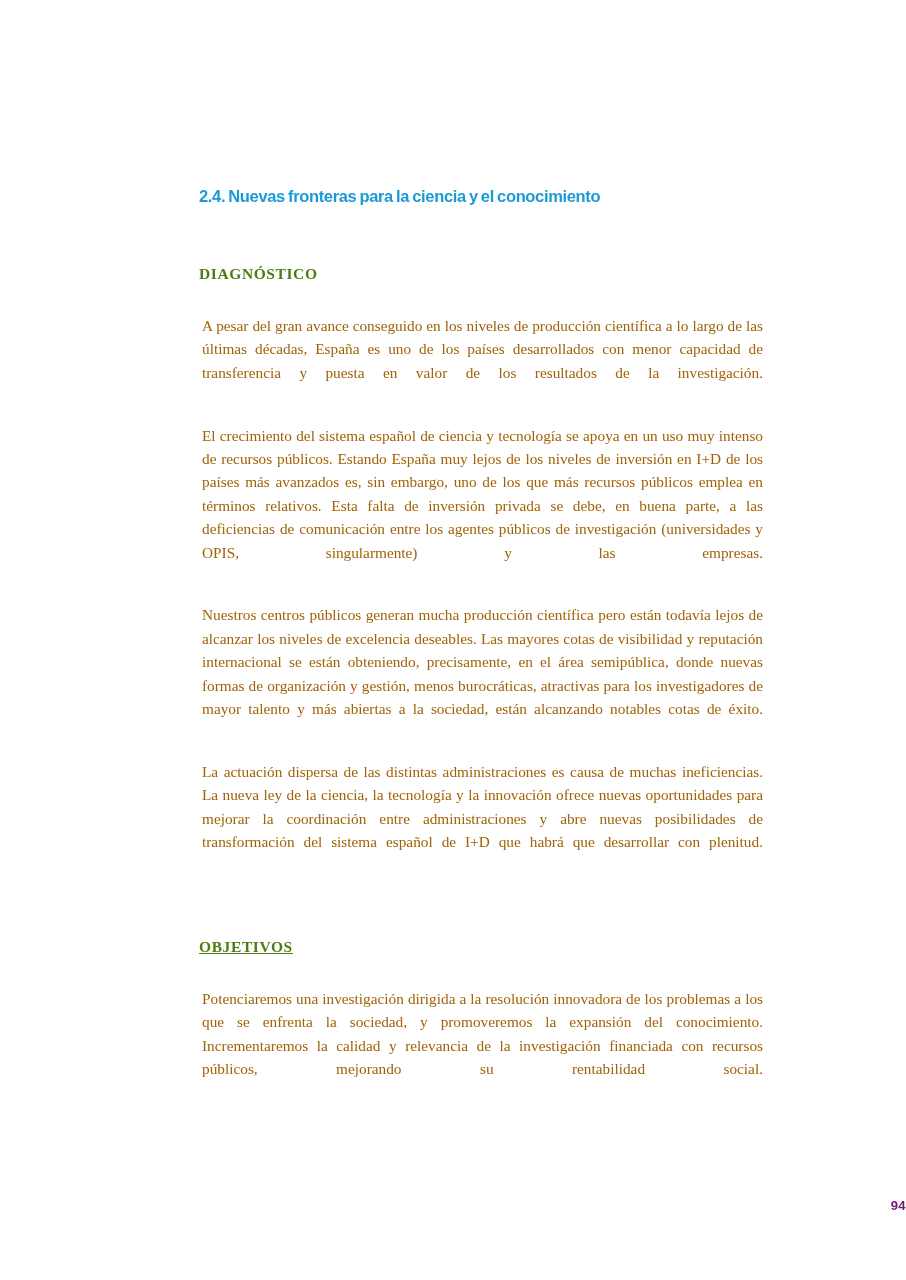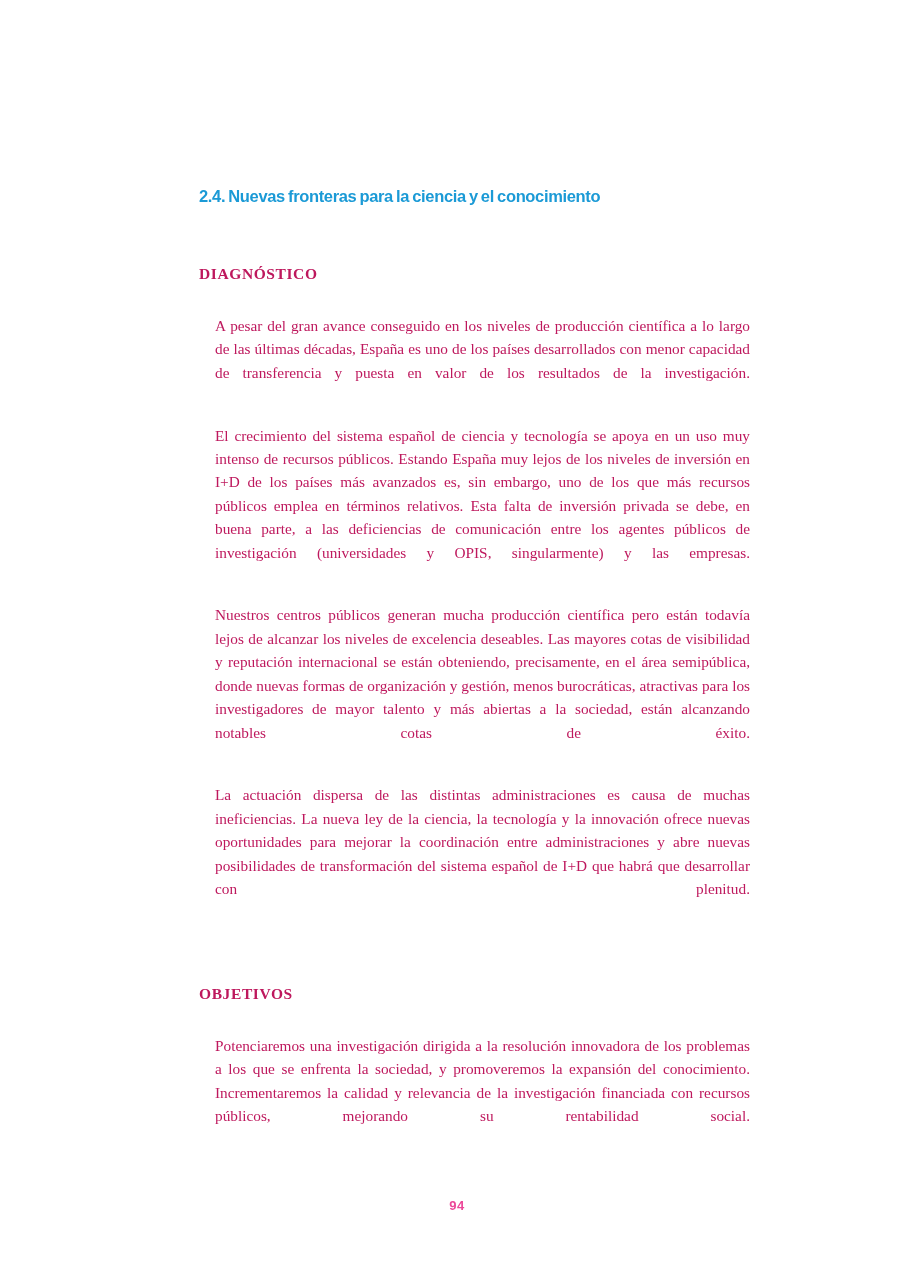--- a/index.html
+++ b/index.html
@@ -42,42 +42,43 @@
     word-spacing: -1.1px;
     margin: 0;
     white-space: nowrap;
   }
 
   
   .section-label {
     font-family: "Liberation Serif", "DejaVu Serif", serif;
     font-size: 15.5px;
     line-height: 19px;
-    color: #be185d;
+    color: #4d7c0f;
     letter-spacing: 0.6px;
     margin: 0;
   }
 
   .label-diagnostico {
     margin-top: 58px;
   }
 
   .label-objetivos {
     margin-top: 60px;
+    text-decoration: underline;
   }
 
   
   .body-para {
     font-family: "Liberation Serif", "DejaVu Serif", serif;
     font-size: 15.3px;
     line-height: 23.4px;
-    color: #be185d;
+    color: #a16207;
     text-align: justify;
     text-justify: inter-word;
-    margin: 16px;
+    margin: 3px;
     -webkit-hyphens: none;
     hyphens: none;
   }
 
   .body-para + .body-para {
     margin-top: 16px;
     font-family: Liberation Serif, serif;
   }
 
   .first-para {
@@ -95,26 +96,26 @@
     display: inline-block;
     width: 100%;
   }
 
   
   .page-number {
     position: absolute;
     left: 8px;
     right: 0;
     top: 1198px;
-    text-align: center;
+    text-align: right;
     font-family: "Liberation Sans", "DejaVu Sans", sans-serif;
     font-weight: bold;
     font-size: 13px;
     letter-spacing: 0.4px;
-    color: #ec4899;
+    color: #701a75;
   }
 </style>
 </head>
 <body>
 
 <div class="page">
 
   <div class="content">
 
     <h1 class="chapter-heading">2.4. Nuevas fronteras para la ciencia y el conocimiento</h1>

